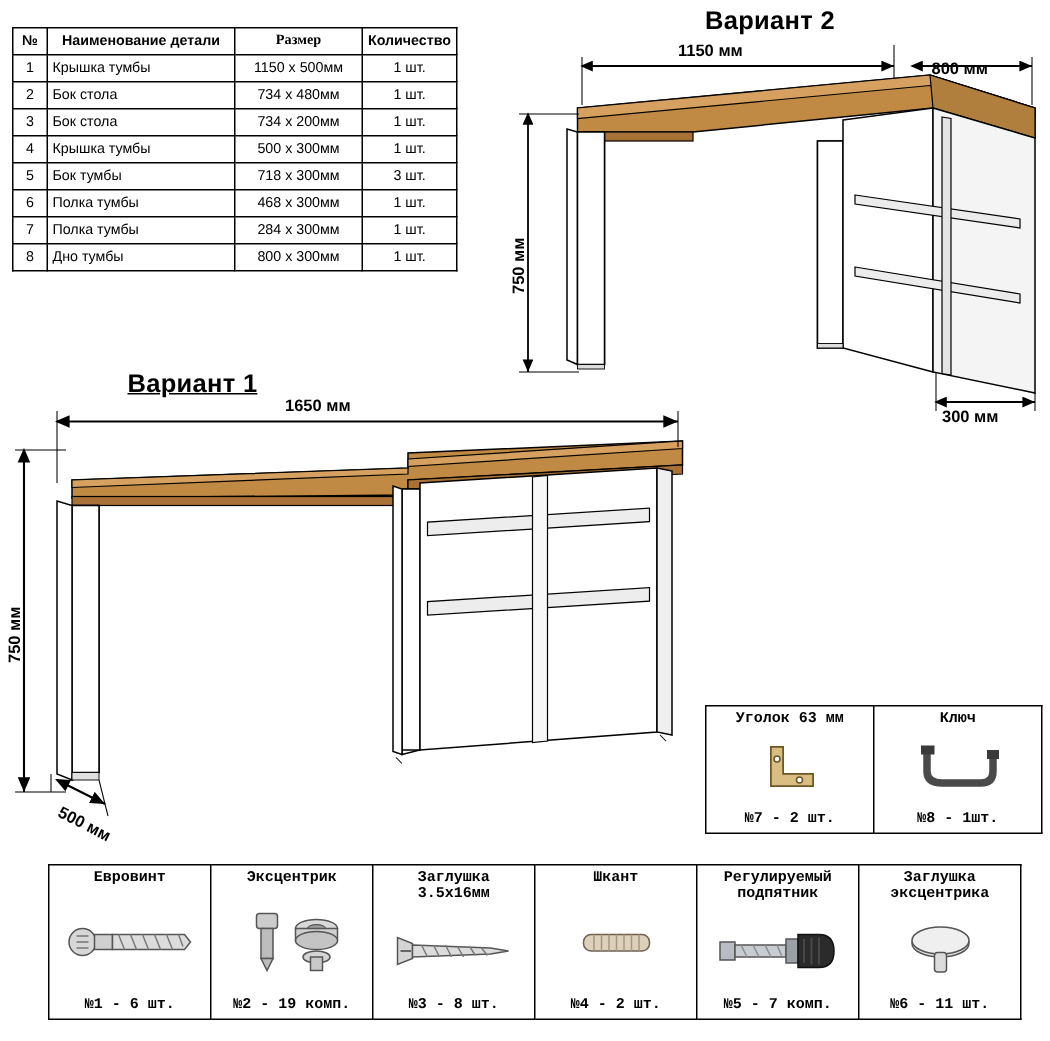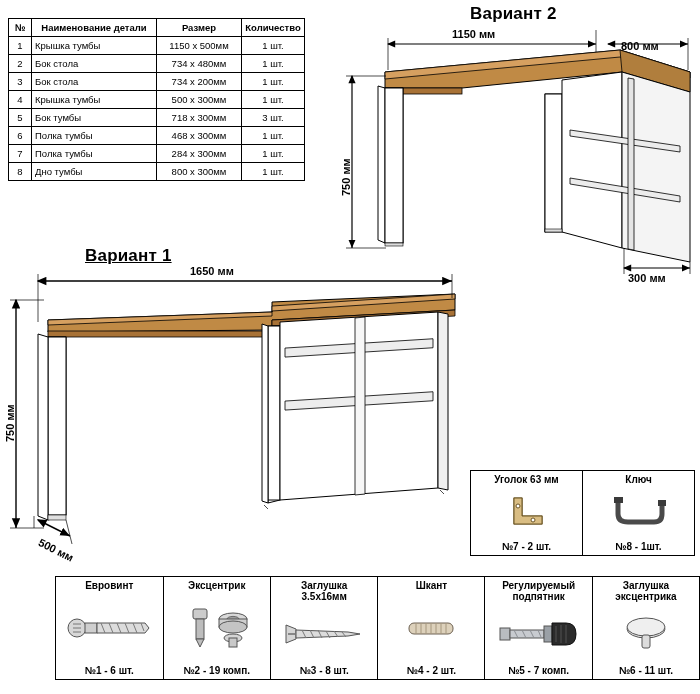--- a/index.html
+++ b/index.html
@@ -13,45 +13,45 @@
   
   #parts-table{left:8px;top:18px;border-collapse:collapse;font-size:9.5px;}
   #parts-table td,#parts-table th{
     border:1px solid #000;padding:1px 3px;height:15px;line-height:13px;
     font-weight:normal;text-align:left;
   }
   #parts-table thead th{font-weight:bold;text-align:center;font-size:9.5px;}
   #parts-table td.c{text-align:center;}
   .col-num{width:16px;}
   .col-name{width:118px;margin-top:20px;}
-  .col-size{width:78px;}
+  .col-size{width:78px;font-family:Liberation Serif, serif;}
   .col-qty{width:56px;margin-top:20px;}
 
   
   .heading{font-weight:bold;font-size:17px;letter-spacing:.2px;}
   #title-variant2{left:470px;top:4px;}
   #title-variant1{left:85px;top:246px;text-decoration:underline;}
 
   
   .dim{font-weight:bold;font-size:11px;}
   .dim-v{font-weight:bold;font-size:11px;transform:rotate(-90deg);transform-origin:left top;white-space:nowrap;}
 
   
   svg.draw{position:absolute;left:0;top:0;overflow:visible;}
 
   
-  .hw-grid{border-collapse:collapse;}
+  .hw-grid{border-collapse:collapse;font-family:Liberation Mono, monospace;}
   .hw-grid td{border:1px solid #000;vertical-align:top;padding:0;}
   .hw-cell{display:flex;flex-direction:column;align-items:center;justify-content:space-between;height:100%;}
   .hw-title{font-weight:bold;font-size:10px;text-align:center;line-height:11px;padding:3px 2px 0;}
   .hw-art{flex:1;display:flex;align-items:center;justify-content:center;}
   .hw-qty{font-weight:bold;font-size:10px;text-align:right;padding:0 0 3px;}
   #hw-top{left:470px;top:470px;}
   #hw-top td{width:111px;height:84px;}
-  #hw-bottom{left:55px;top:576px;padding-left:22px;}
+  #hw-bottom{left:32px;top:576px;padding-left:22px;}
   #hw-bottom td{width:107px;height:102px;}
 </style>
 </head>
 <body>
 
 <table class="abs" id="parts-table">
   <thead>
     <tr>
       <th class="col-num">№</th>
       <th class="col-name">Наименование детали</th>

